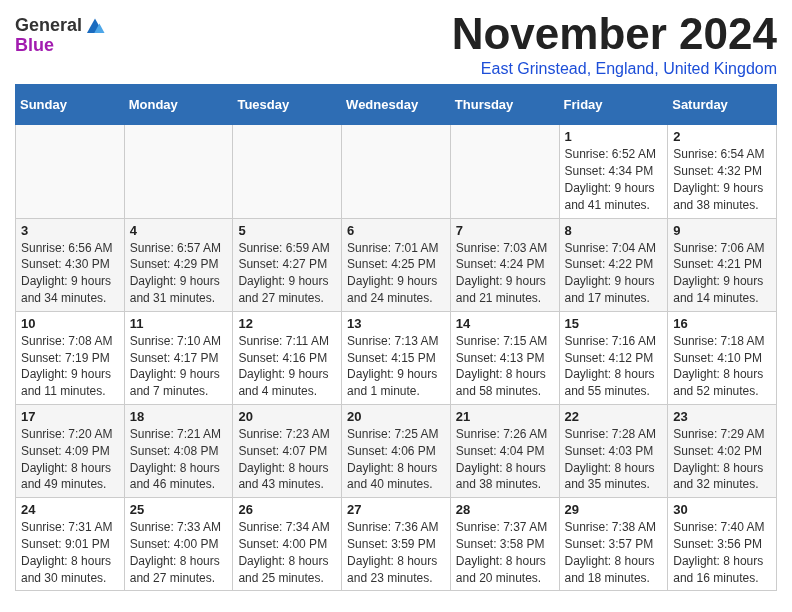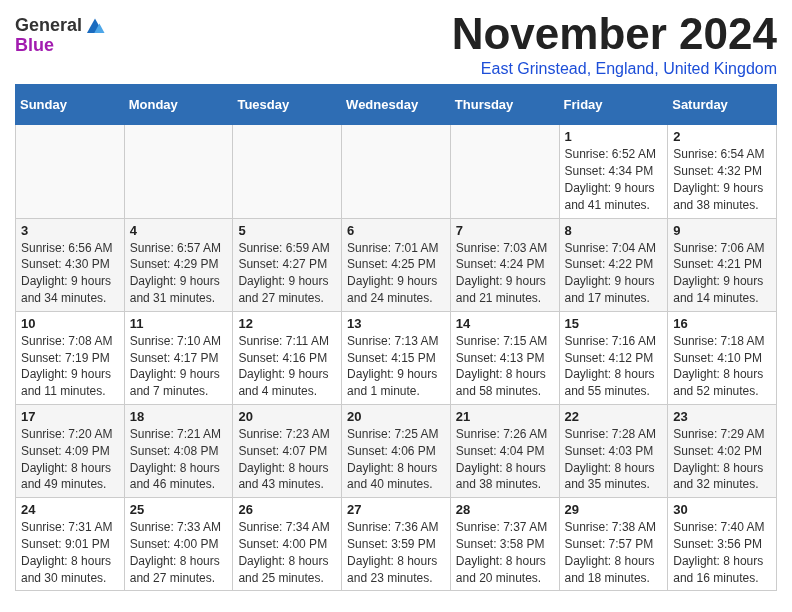--- a/index.html
+++ b/index.html
@@ -310,21 +310,21 @@
         </td>
         <td>
           <span class="day-number">28</span>
           <div class="day-info" style="white-space: pre-line;">Sunrise: 7:37 AM
 Sunset: 3:58 PM
 Daylight: 8 hours and 20 minutes.</div>
         </td>
         <td>
           <span class="day-number">29</span>
           <div class="day-info" style="white-space: pre-line;">Sunrise: 7:38 AM
-Sunset: 7:57 PM
+Sunset: 3:57 PM
 Daylight: 8 hours and 18 minutes.</div>
         </td>
         <td>
           <span class="day-number">30</span>
           <div class="day-info" style="white-space: pre-line;">Sunrise: 7:40 AM
 Sunset: 3:56 PM
 Daylight: 8 hours and 16 minutes.</div>
         </td>
       </tr>
     </tbody>

